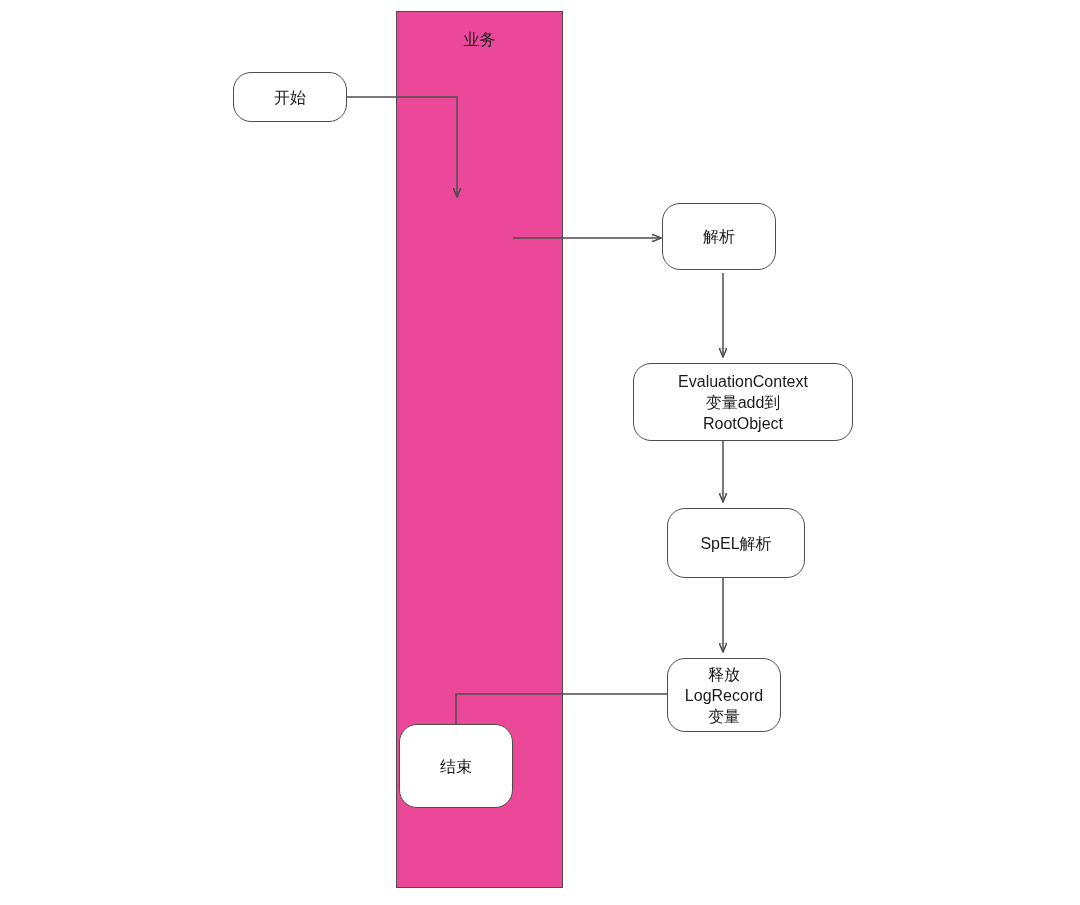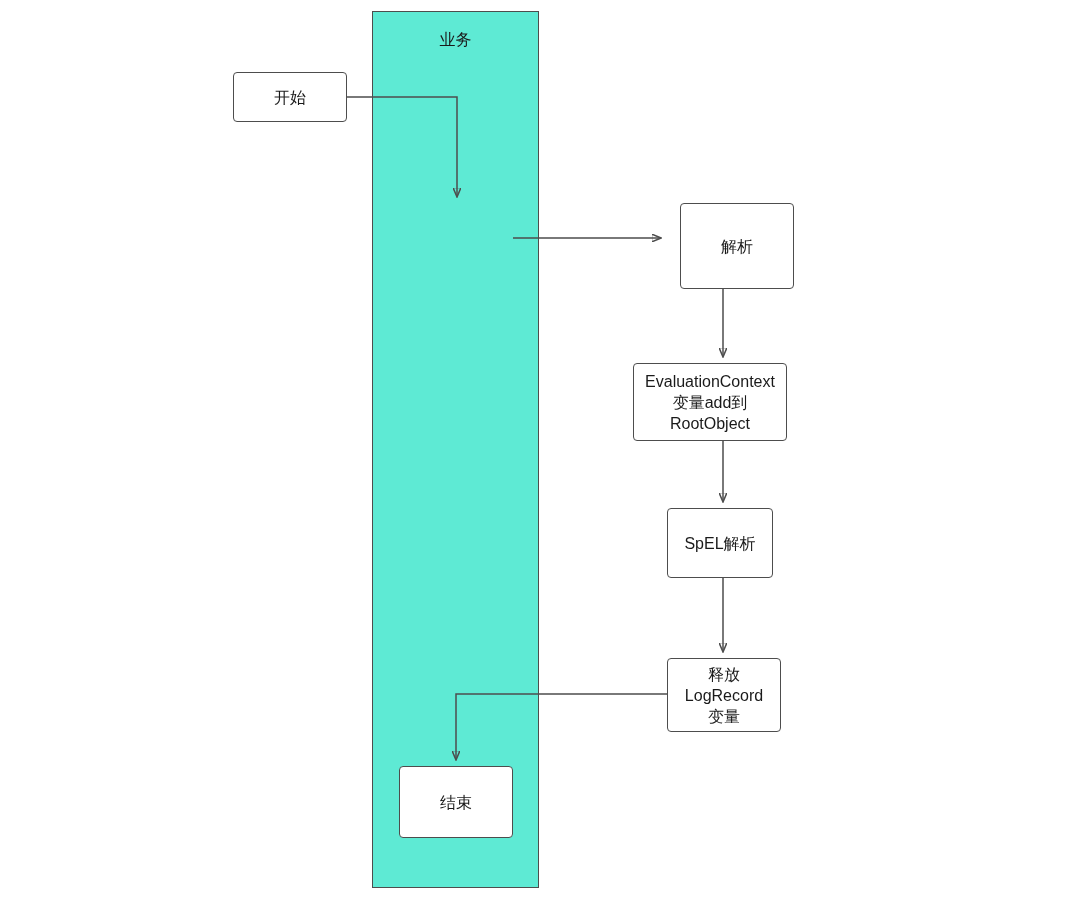--- a/index.html
+++ b/index.html
@@ -14,38 +14,39 @@
     position: relative;
     width: 1080px;
     height: 905px;
     background: #ffffff;
     overflow: hidden;
   }
   .lane {
     position: absolute;
     box-sizing: border-box;
     border: 1.6px solid #4d4d4d;
-    background: #5eead4;
+    background: #ec4899;
+    margin-left: 24px;
   }
   .lane-title {
     position: absolute;
     left: 0;
     right: 0;
     top: 18px;
     text-align: center;
     font-size: 16px;
     color: #1a1a1a;
     line-height: 20px;
     white-space: nowrap;
   }
   .node {
     position: absolute;
     box-sizing: border-box;
     border: 1.4px solid #4d4d4d;
-    border-radius: 4px;
+    border-radius: 18px;
     background: #ffffff;
     display: flex;
     align-items: center;
     justify-content: center;
     text-align: center;
     color: #1a1a1a;
     font-size: 16px;
     line-height: 21px;
     padding: 18px 6px;
     white-space: pre-line;
@@ -84,23 +85,23 @@
         <path d="M 347 97 L 457 97 L 457 196" marker-end="url(#arrowhead)"></path>
         <path d="M 513 238 L 660 238" marker-end="url(#arrowhead)"></path>
         <path d="M 723 273 L 723 356" marker-end="url(#arrowhead)"></path>
         <path d="M 723 441 L 723 501" marker-end="url(#arrowhead)"></path>
         <path d="M 723 578 L 723 651" marker-end="url(#arrowhead)"></path>
         <path d="M 667 694 L 456 694 L 456 759" marker-end="url(#arrowhead)"></path>
       </g>
   </svg>
 
   <div class="node" id="node-0" style="left: 233px; top: 72px; width: 114px; height: 50px;">开始</div>
-  <div class="node" id="node-2" style="left: 680px; top: 203px; width: 114px; height: 86px;">解析</div>
-  <div class="node" id="node-3" style="left: 633px; top: 363px; width: 154px; height: 78px;">EvaluationContext
+  <div class="node" id="node-2" style="left: 662px; top: 203px; width: 114px; height: 67px;">解析</div>
+  <div class="node" id="node-3" style="left: 633px; top: 363px; width: 220px; height: 78px;">EvaluationContext
 变量add到
 RootObject</div>
-  <div class="node" id="node-4" style="left: 667px; top: 508px; width: 106px; height: 70px;">SpEL解析</div>
+  <div class="node" id="node-4" style="left: 667px; top: 508px; width: 138px; height: 70px;">SpEL解析</div>
   <div class="node" id="node-5" style="left: 667px; top: 658px; width: 114px; height: 74px; text-align: center;">释放
 LogRecord
 变量</div>
-  <div class="node" id="node-6" style="left: 399px; top: 766px; width: 114px; height: 72px;">结束</div>
+  <div class="node" id="node-6" style="left: 399px; top: 724px; width: 114px; height: 84px;">结束</div>
 
 </div>
 
 </body></html>

